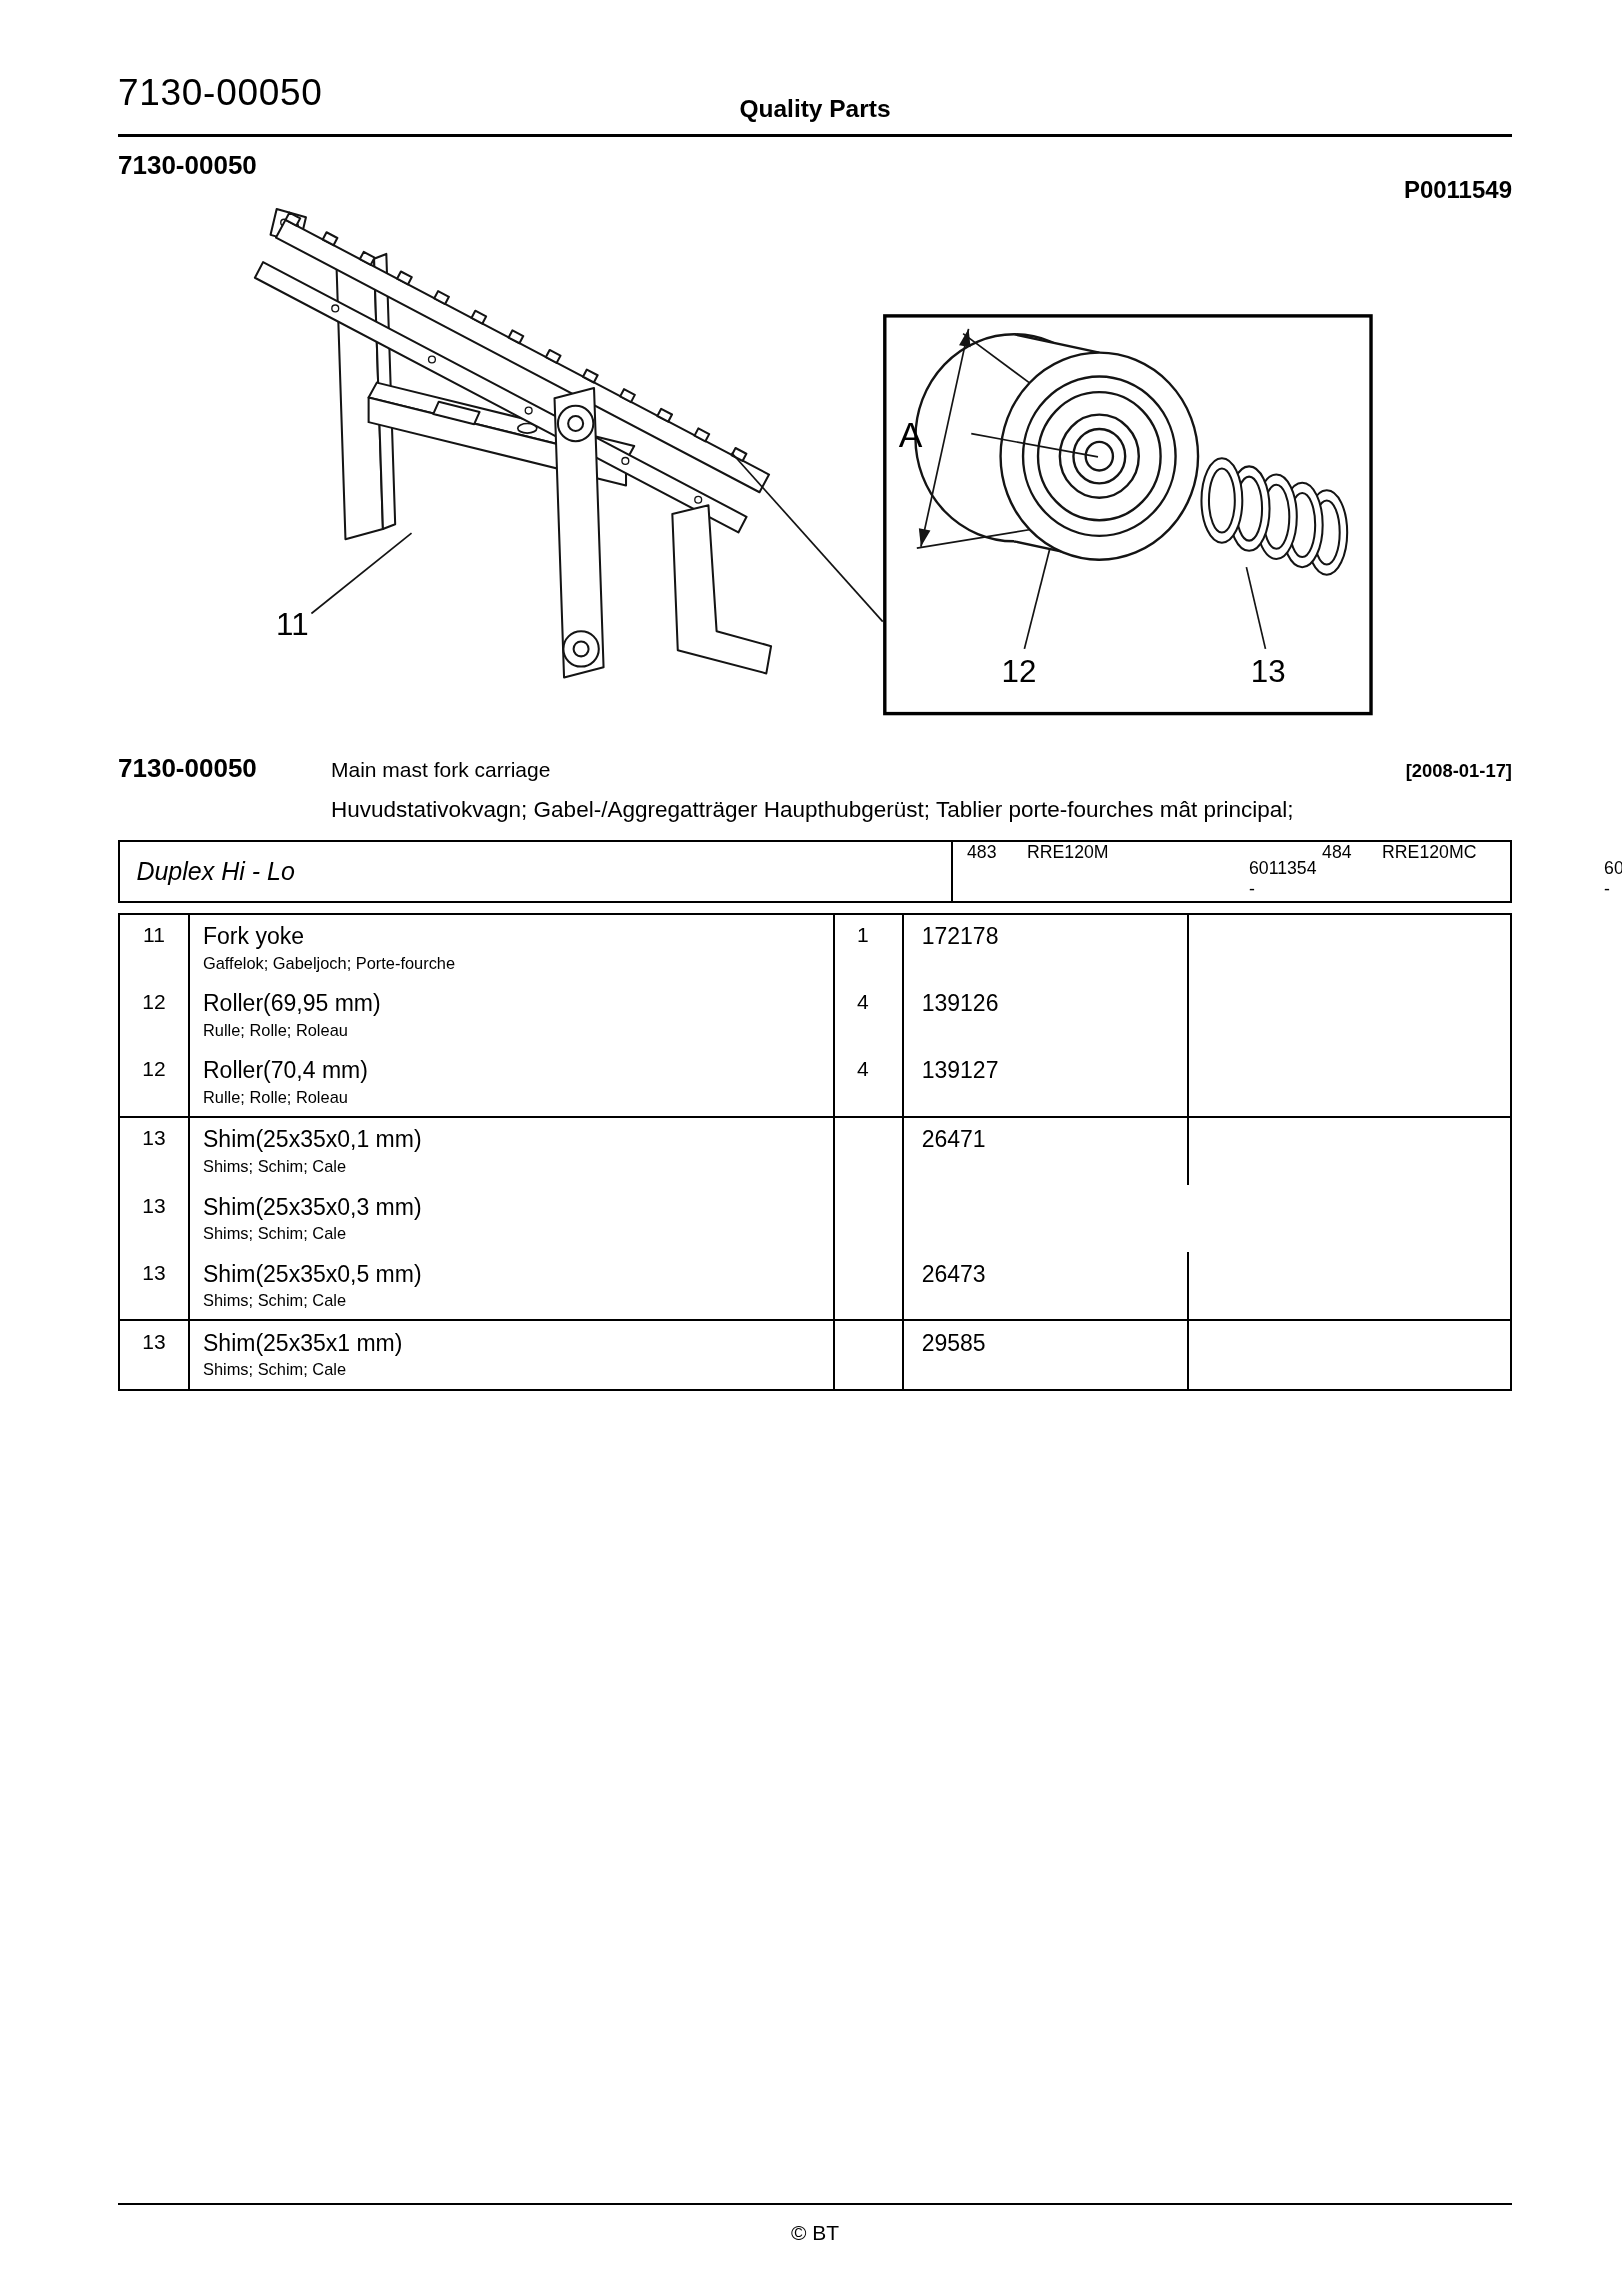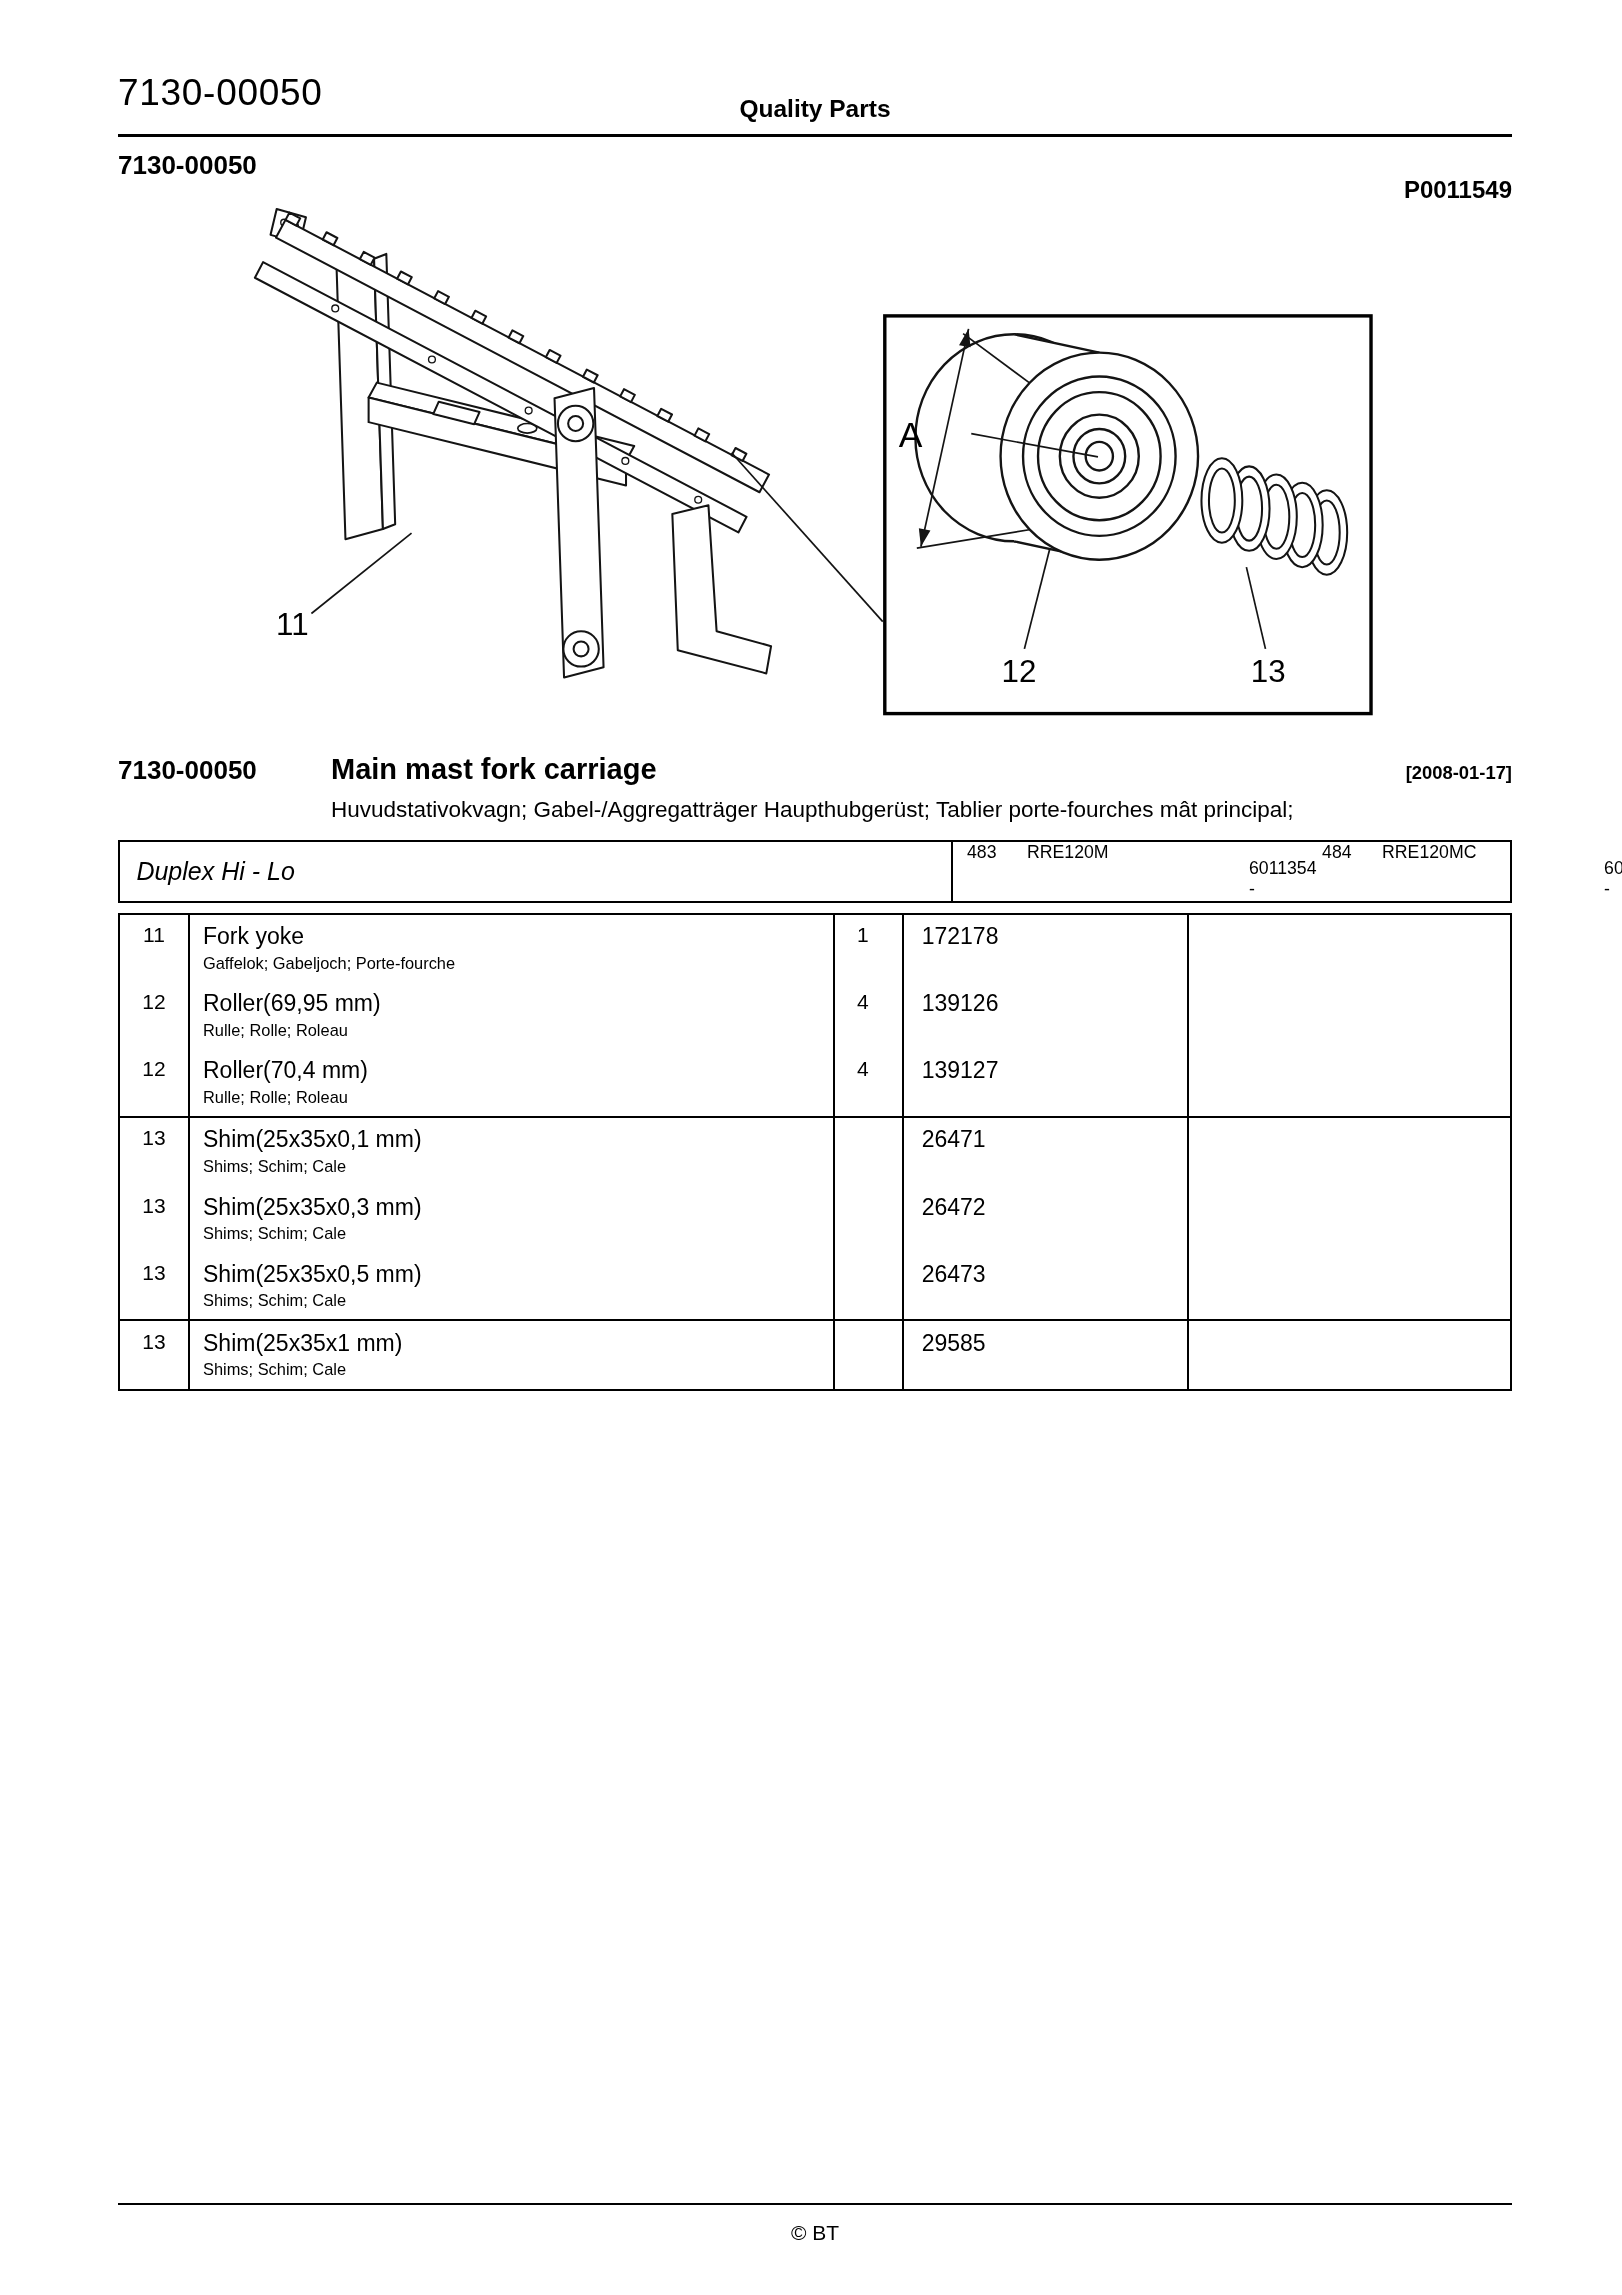--- a/index.html
+++ b/index.html
@@ -17,21 +17,21 @@
   .fig-code      { right:110px; top:176px; font-size:24px; font-weight:700; }
 
   
   svg.drawing { position:absolute; left:118px; top:194px; width:1394px; height:555px; }
   svg text { fill:#000; stroke:none; font-family:"Liberation Sans","DejaVu Sans",sans-serif; }
   .thin { stroke:#141414; stroke-width:2.5; fill:none; }
 
   
   .section-header { left:118px; top:753px; width:1394px; display:flex; align-items:baseline; }
   .sec-num   { font-size:26px; font-weight:700; width:213px; }
-  .sec-title { font-size:29px; font-weight:700; flex:1; }
+  .sec-title { font-size:21px; font-weight:400; flex:1; }
   .sec-date  { font-size:18.4px; font-weight:700; }
   .sec-subtitle { left:331px; top:797px; font-size:22.5px; }
 
   
   .variant-box { left:118px; top:840px; width:1394px; height:63px; border:2px solid #000;
                  box-sizing:border-box; display:flex; }
   .variant-name { flex:0 0 833px; border-right:2px solid #000; box-sizing:border-box;
                   font-style:italic; font-size:25px; display:flex; align-items:center; padding-left:16.4px; }
   .variant-models { flex:1; display:flex; justify-content:center;
                     padding-left:14px; font-size:17.7px; gap:5.5px; }
@@ -234,21 +234,20 @@
     <div class="c note"></div>
   </div>
 
   <div class="prow body">
     <div class="c pos">13</div>
     <div class="c desc">
       <div class="d-main">Shim(25x35x0,3 mm)</div>
       <div class="d-sub">Shims; Schim; Cale</div>
     </div>
     <div class="c pcs"></div>
-    <div class="c part">26472</div>
     <div class="c note"></div>
   </div>
 
   <div class="prow body gend">
     <div class="c pos">13</div>
     <div class="c desc">
       <div class="d-main">Shim(25x35x0,5 mm)</div>
       <div class="d-sub">Shims; Schim; Cale</div>
     </div>
     <div class="c pcs"></div>

